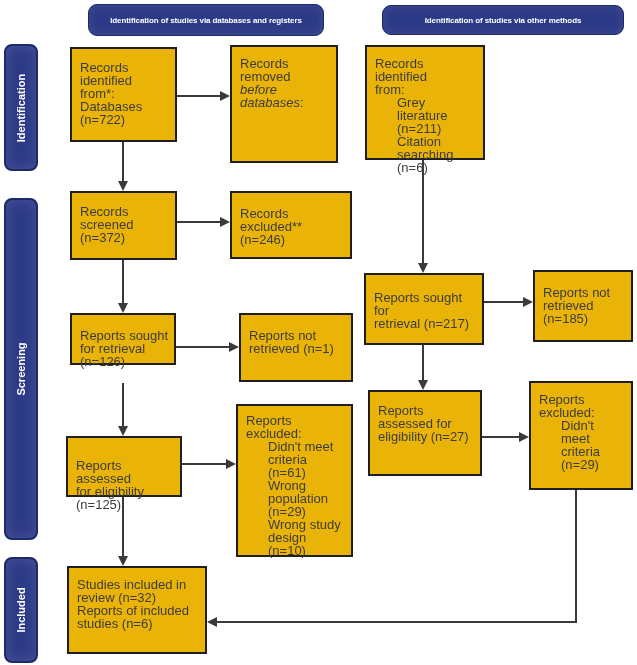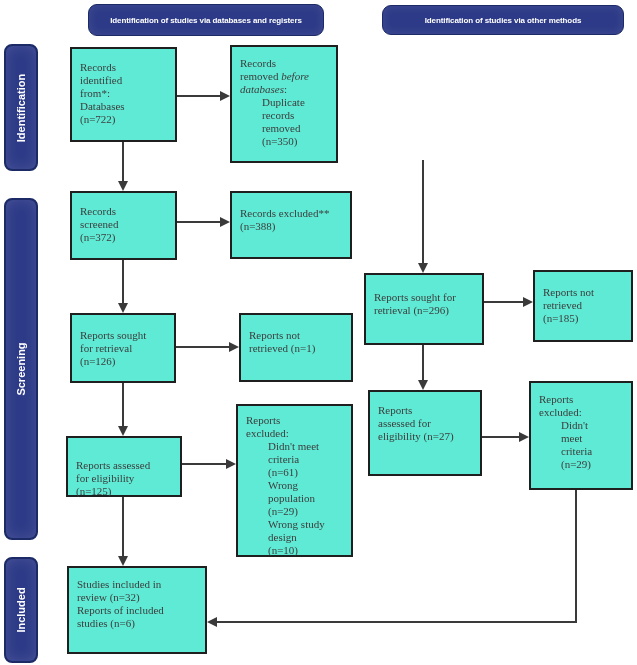--- a/index.html
+++ b/index.html
@@ -31,33 +31,32 @@
     box-shadow:inset 0 0 14px rgba(255,255,255,0.13);
   }
   .stagebar .vtxt{
     transform:rotate(-90deg);white-space:nowrap;color:#ffffff;font-weight:bold;font-size:11px;
   }
   #stage-identification{top:44px;height:127px;}
   #stage-screening{top:198px;height:342px;}
   #stage-included{top:557px;height:106px;}
   
   .box{
-    position:absolute;background:#5eead4;border:2px solid var(--box-border);
-    box-sizing:border-box;font-size:11px;line-height:13px;color:var(--text);
+    position:absolute;background:#eab308;border:2px solid var(--box-border);
+    box-sizing:border-box;font-size:13px;line-height:13px;color:var(--text);
     padding:10px 5px 5px 8px;
-    font-family:Liberation Serif, serif;
   }
   .box .t{white-space:pre-line;display:block;}
   .box .ind{white-space:pre-line;display:block;margin-left:22px;}
   .it{font-style:italic;}
   #b1{left:70px;top:47px;width:107px;height:95px;padding-top:12px;}
   #c1{left:230px;top:45px;width:108px;height:118px;padding-top:10px;}
   #b2{left:70px;top:191px;width:107px;height:69px;padding-top:12px;}
   #c2{left:230px;top:191px;width:122px;height:68px;padding-top:14px;}
-  #b3{left:70px;top:313px;width:106px;height:70px;padding-top:14px;}
+  #b3{left:70px;top:313px;width:106px;height:52px;padding-top:14px;}
   #c3{left:239px;top:313px;width:114px;height:69px;padding-top:14px;}
   #b4{left:66px;top:436px;width:116px;height:61px;padding-top:21px;}
   #c4{left:236px;top:404px;width:117px;height:153px;padding-top:8px;}
   #b5{left:67px;top:566px;width:140px;height:88px;}
   #d1{left:365px;top:45px;width:120px;height:115px;padding-top:10px;}
   #d2{left:364px;top:273px;width:120px;height:72px;padding-top:16px;}
   #e1{left:533px;top:270px;width:100px;height:72px;padding-top:14px;}
   #d3{left:368px;top:390px;width:114px;height:86px;padding-top:12px;}
   #e2{left:529px;top:381px;width:104px;height:109px;padding-top:10px;}
   
@@ -94,33 +93,29 @@
     <span class="t">Records
 identified
 from*:
 Databases
 (n=722)</span>
   </div>
   <div class="box" id="c1">
     <span class="t"><span>Records
 removed </span><span class="it">before
 databases</span><span>:</span></span>
-    <span class="ind">Duplicate
-records
-removed
-(n=350)</span>
   </div>
   <div class="box" id="b2">
     <span class="t">Records
 screened
 (n=372)</span>
   </div>
   <div class="box" id="c2">
     <span class="t">Records excluded**
-(n=388)</span>
+(n=246)</span>
   </div>
   <div class="box" id="b3">
     <span class="t">Reports sought
 for retrieval
 (n=126)</span>
   </div>
   <div class="box" id="c3">
     <span class="t">Reports not
 retrieved (n=1)</span>
   </div>
@@ -142,23 +137,32 @@
 design
 (n=10)</span>
   </div>
   <div class="box" id="b5">
     <span class="t">Studies included in
 review (n=32)
 Reports of included
 studies (n=6)</span>
   </div>
 
+  <div class="box" id="d1">
+    <span class="t">Records identified
+from:</span>
+    <span class="ind">Grey literature
+(n=211)
+Citation
+searching
+(n=6)</span>
+  </div>
   <div class="box" id="d2">
     <span class="t">Reports sought for
-retrieval (n=296)</span>
+retrieval (n=217)</span>
   </div>
   <div class="box" id="e1">
     <span class="t">Reports not
 retrieved
 (n=185)</span>
   </div>
   <div class="box" id="d3">
     <span class="t">Reports
 assessed for
 eligibility (n=27)</span>

